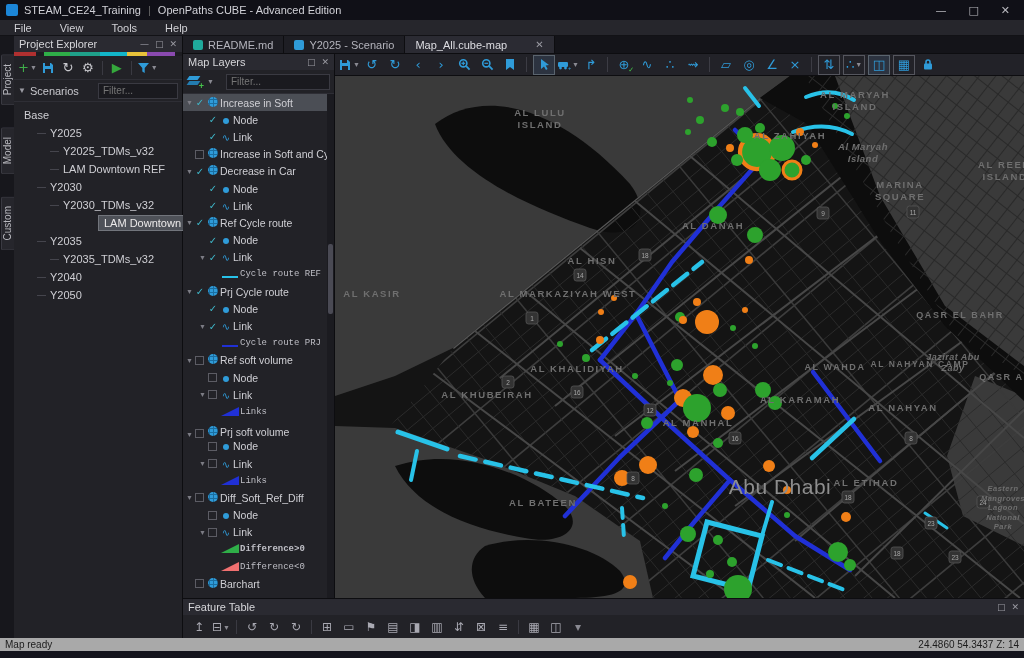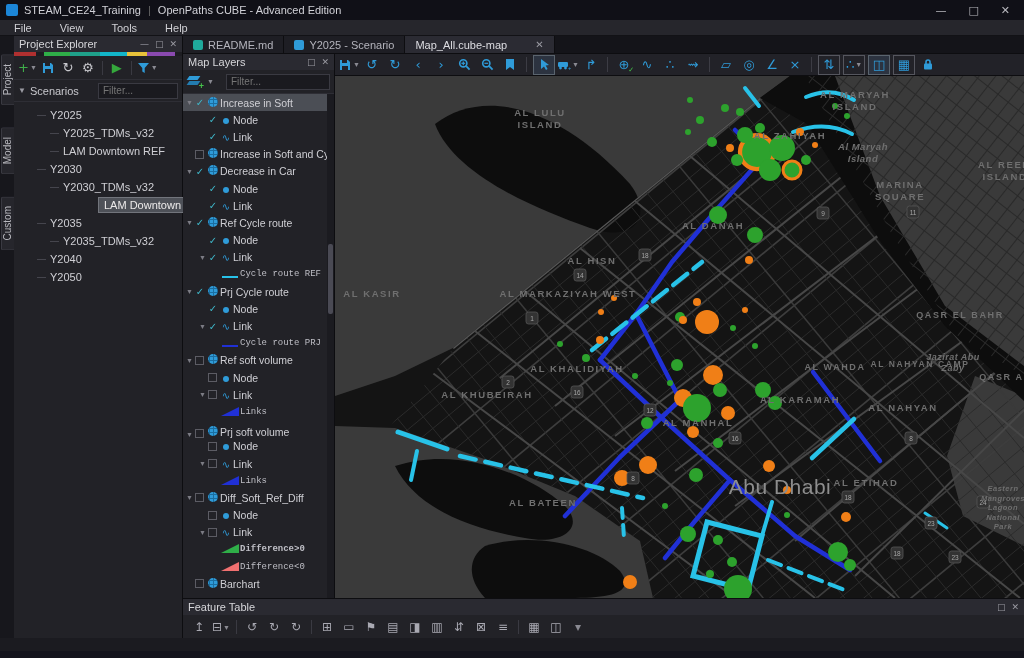--- a/index.html
+++ b/index.html
@@ -176,20 +176,23 @@
           </svg>
           <span class="caret">▼</span>
         </div>
       </div>
     <div class="scen-row">
       <span class="exp">▼</span>
       <span>Scenarios</span>
       <input class="flt" placeholder="Filter..." style="">
     </div>
     <div class="tree" id="scen-tree">
+        <div class="trow" style="padding-left: 10px;">
+          <span class="lbl">Base</span>
+        </div>
         <div class="trow" style="padding-left: 23px;">
           <span class="tick"></span>
           <span class="lbl">Y2025</span>
         </div>
         <div class="trow" style="padding-left: 36px;">
           <span class="tick"></span>
           <span class="lbl">Y2025_TDMs_v32</span>
         </div>
         <div class="trow" style="padding-left: 36px;">
           <span class="tick"></span>
@@ -1053,15 +1056,19 @@
         </div>
         <div class="ft-btn">
           <span class="ico">◫</span>
         </div>
         <div class="ft-btn">
           <span class="ico" style="color: rgb(138, 138, 146);">▾</span>
         </div>
       </div>
   </div>
 
+  <div class="statusbar">
+    <span>Map ready</span>
+    <span class="right">24.4860 54.3437 Z: 14</span>
+  </div>
   <div class="bottomstrip"></div>
 
 </div>
 
 </body></html>

